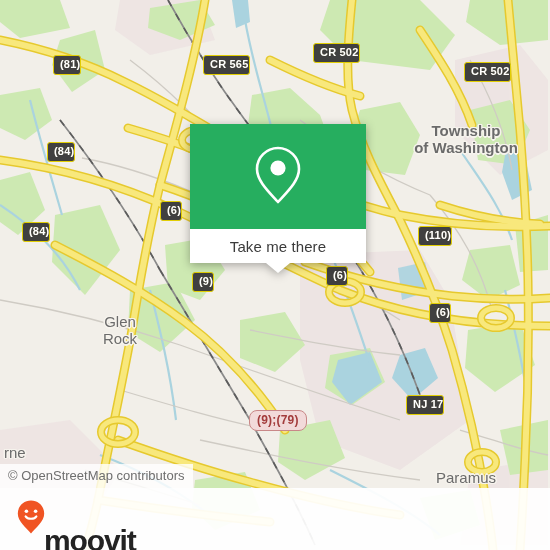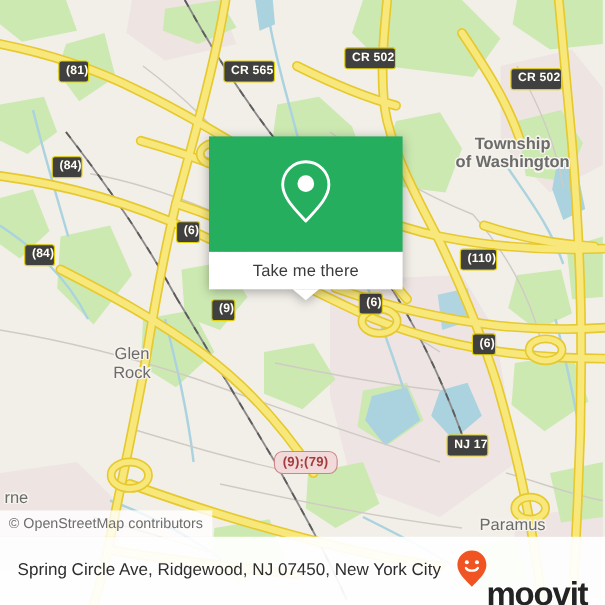--- a/index.html
+++ b/index.html
@@ -322,21 +322,20 @@
       <div id="popup-white">
         <span id="popup-label">Take me there</span>
       </div>
       <div id="popup-tail"></div>
     </div>
 
     <div id="osm-attrib">© OpenStreetMap contributors</div>
   </div>
 
   <div id="footer">
-    <div id="footer-address">Spring Circle Ave, Ridgewood, NJ 07450, New York City</div>
     <div id="brand">
       <span>
         <svg width="30" height="36" viewBox="0 0 30 36" xmlns="http://www.w3.org/2000/svg">
           <path d="M15 1.5 C7.5 1.5 1.8 7.2 1.8 14.6 C1.8 22.5 10.2 29 15 34.5 C19.8 29 28.2 22.5 28.2 14.6 C28.2 7.2 22.5 1.5 15 1.5 Z" fill="#F05423"></path>
           <circle cx="10.4" cy="12.2" r="1.8" fill="#FFFFFF"></circle>
           <circle cx="19.6" cy="12.2" r="1.8" fill="#FFFFFF"></circle>
           <path d="M9.6 17.4 C11.6 20.6, 18.4 20.6, 20.4 17.4" fill="none" stroke="#FFFFFF" stroke-width="2.1" stroke-linecap="round"></path>
         </svg>
       </span>
       <span id="brand-wordmark">moovit</span>

